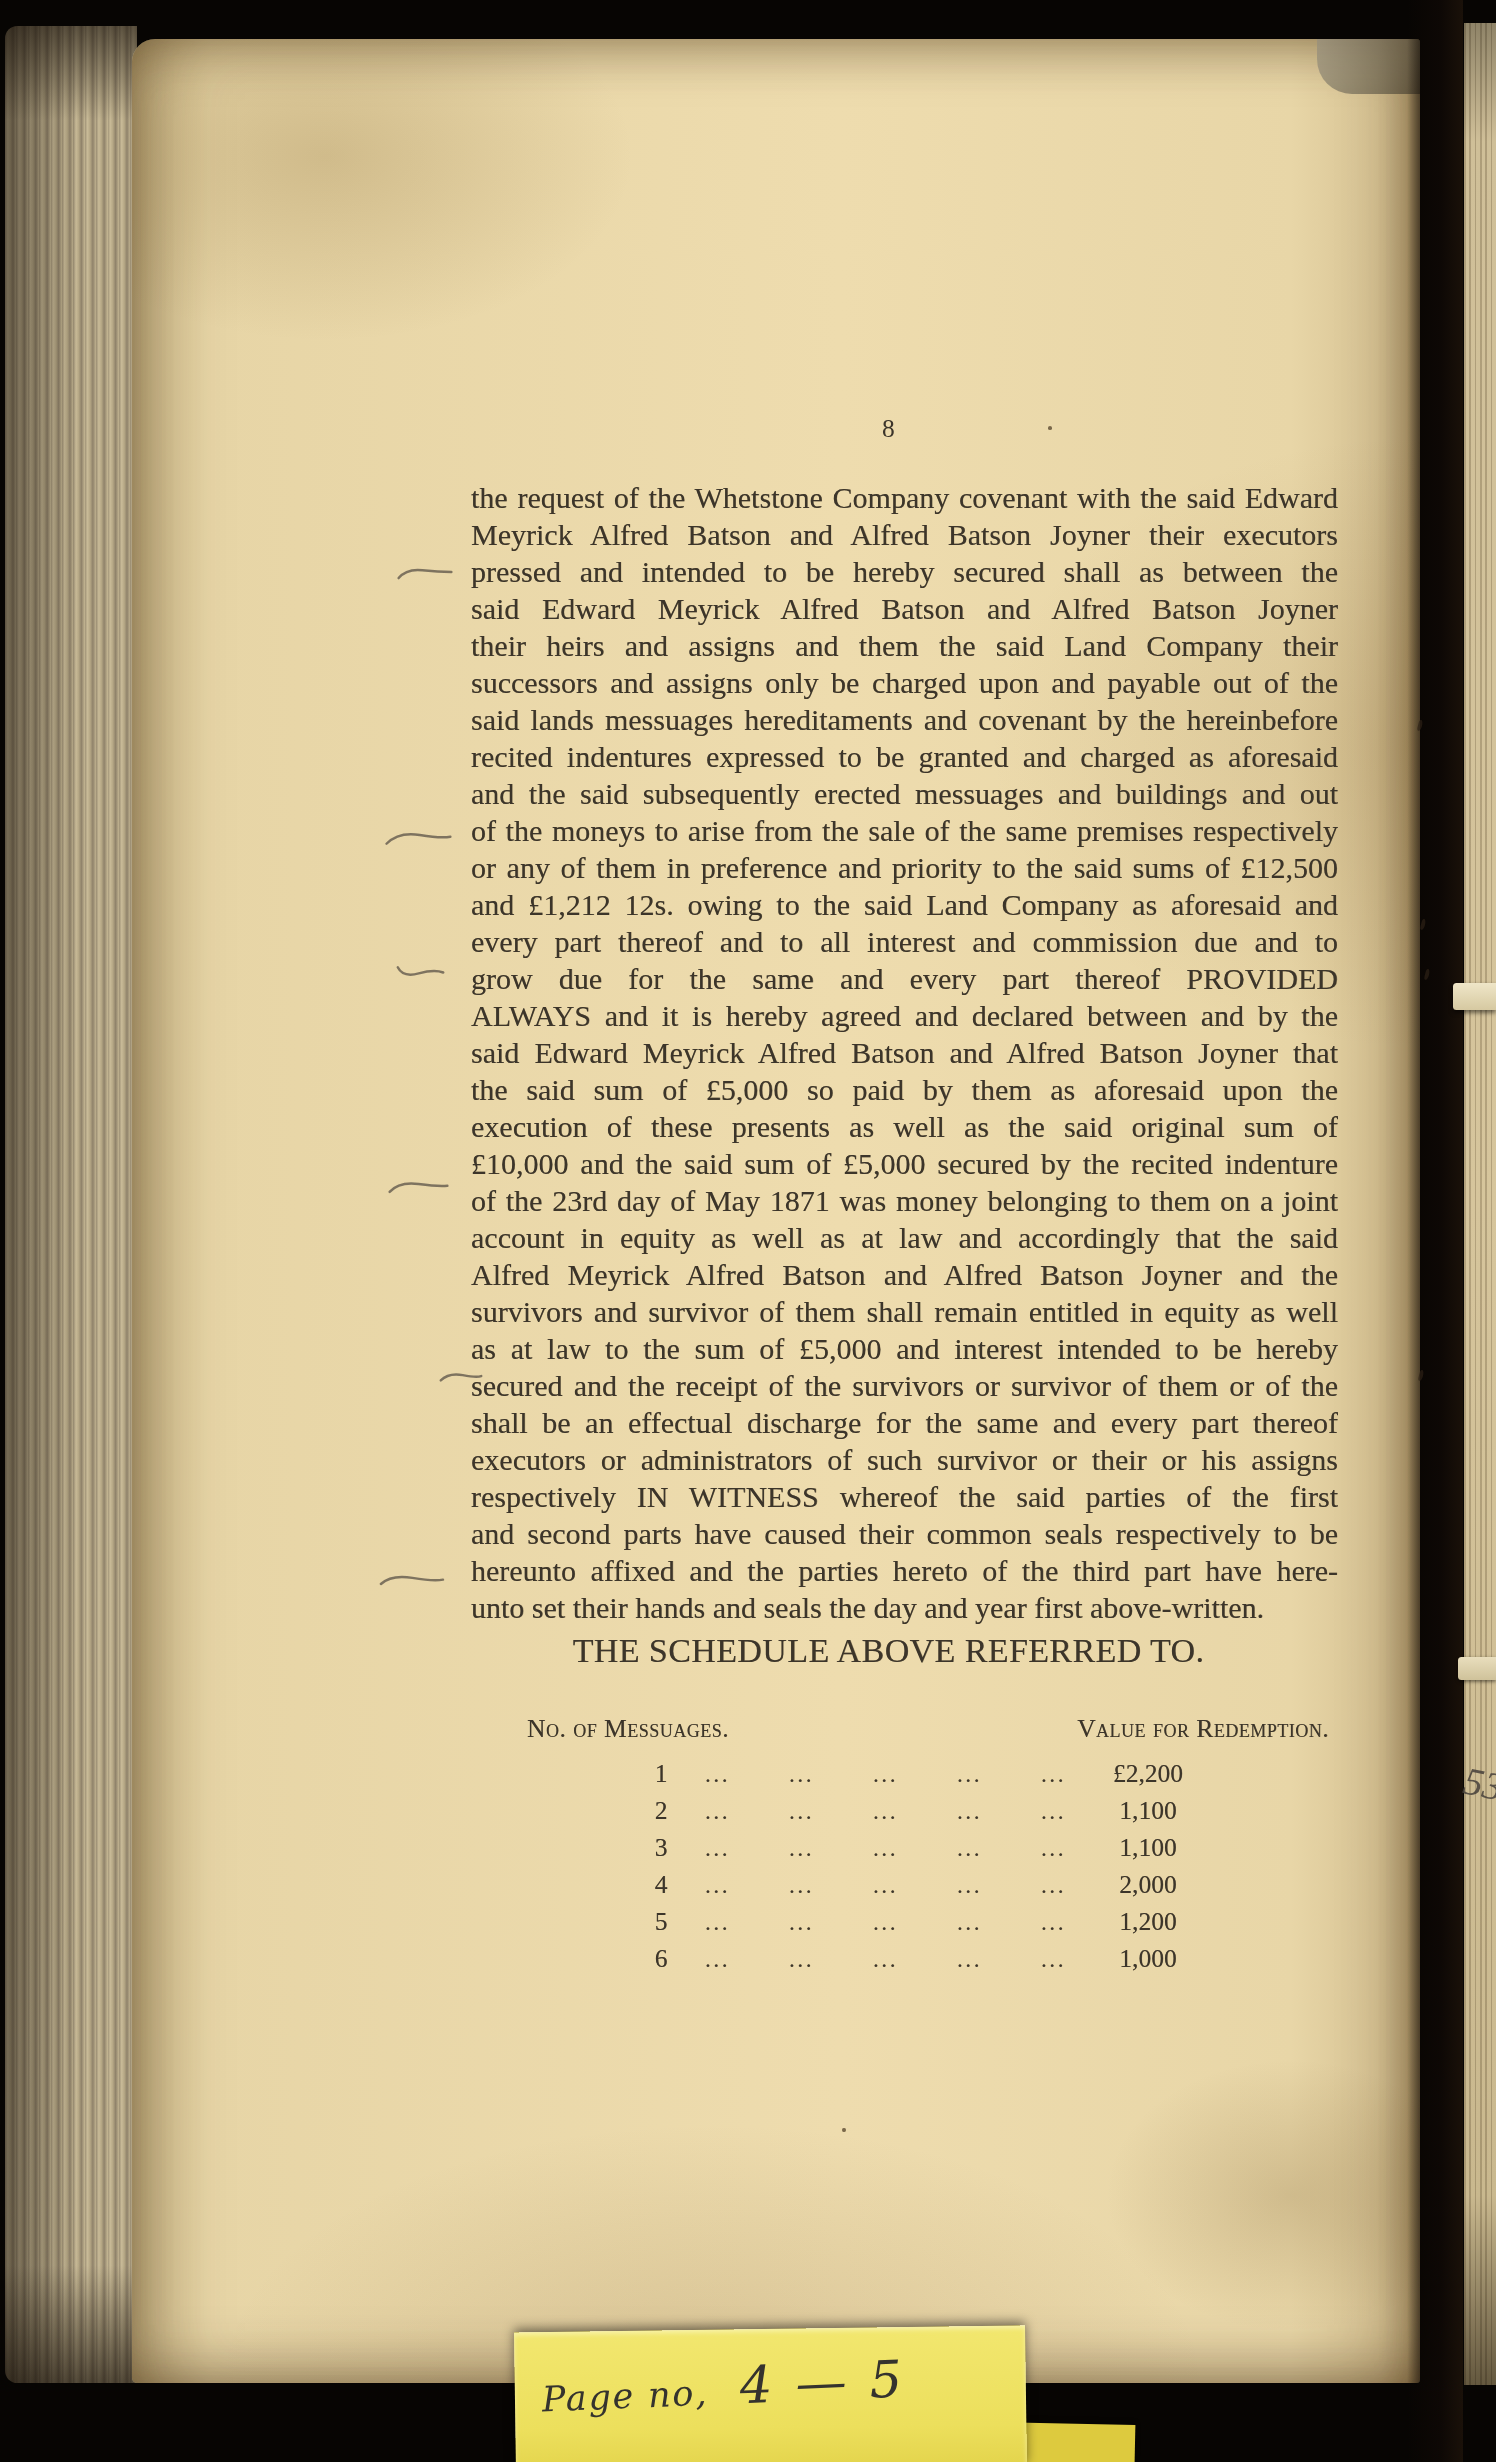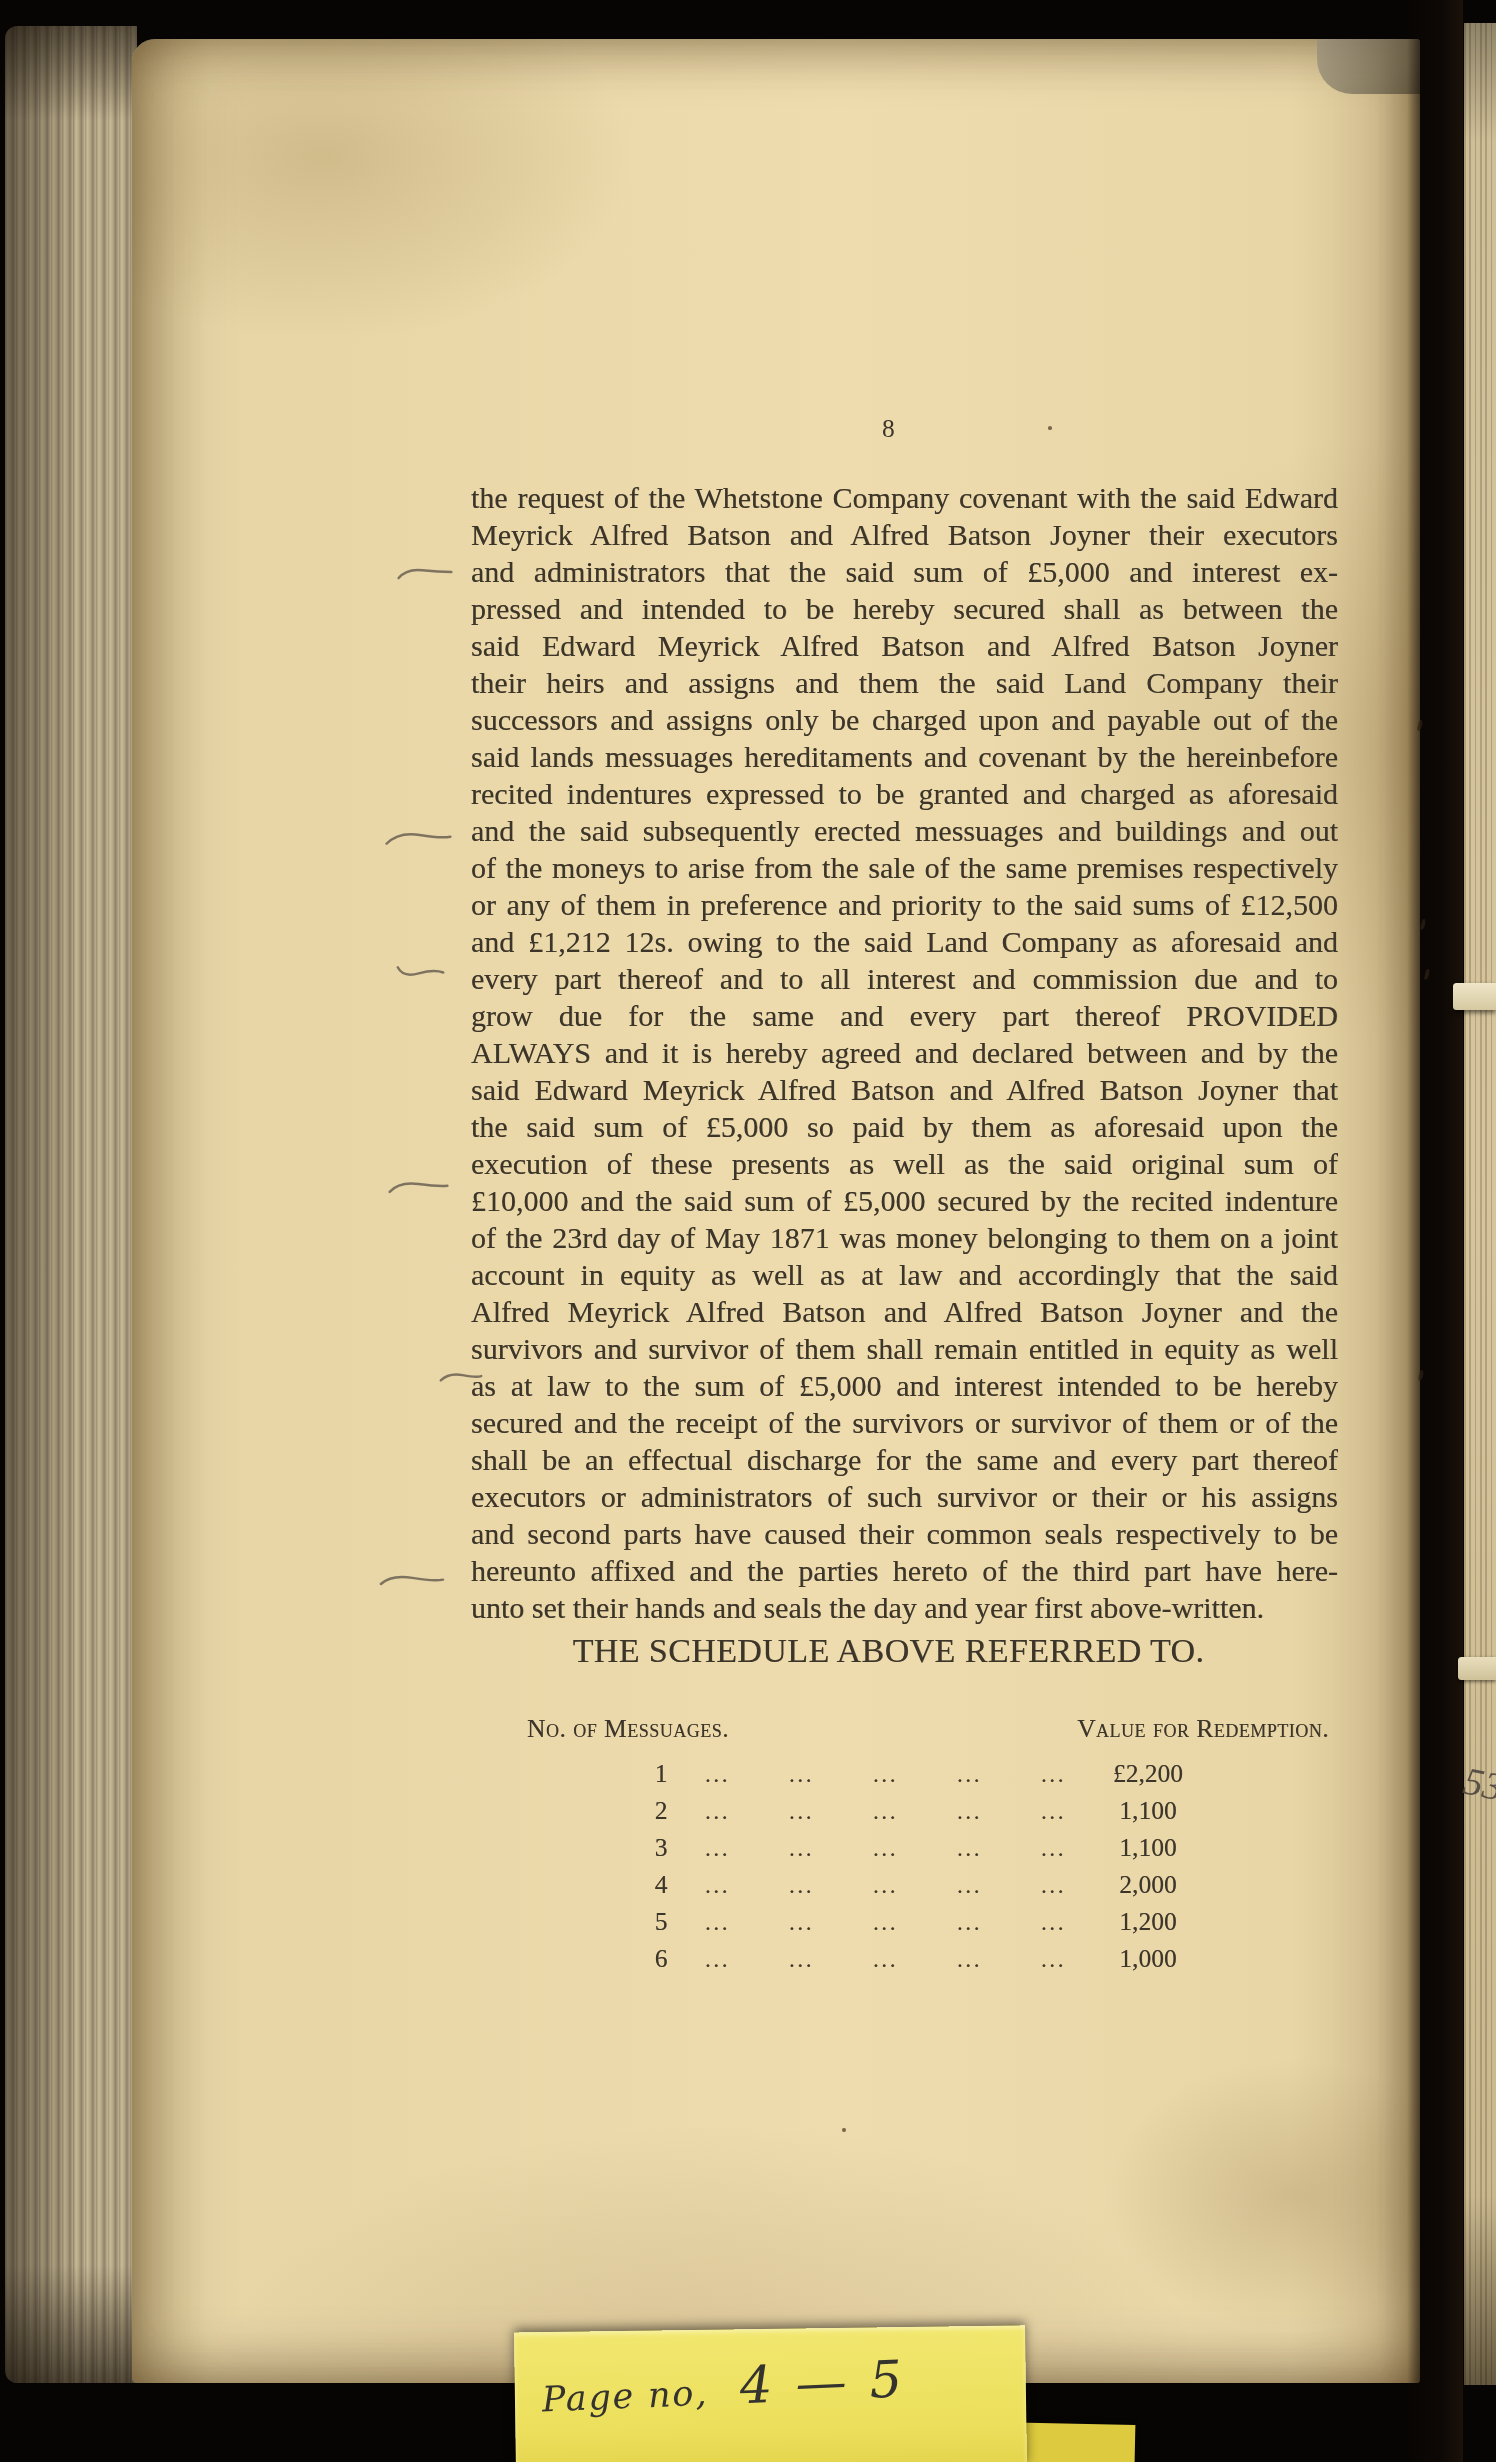--- a/index.html
+++ b/index.html
@@ -147,21 +147,20 @@
     <div class="corner-patch"></div>
 
     <div class="page-number">8</div>
     <div class="speck s1"></div>
     <div class="speck s2"></div>
 
     <div class="content">
       <div id="text-lines" class="text-block">
           <div class="text-line">the request of the Whetstone Company covenant with the said Edward</div>
           <div class="text-line">Meyrick Alfred Batson and Alfred Batson Joyner their executors</div>
-          <div class="text-line">and administrators that the said sum of £5,000 and interest ex-</div>
           <div class="text-line">pressed and intended to be hereby secured shall as between the</div>
           <div class="text-line">said Edward Meyrick Alfred Batson and Alfred Batson Joyner</div>
           <div class="text-line">their heirs and assigns and them the said Land Company their</div>
           <div class="text-line">successors and assigns only be charged upon and payable out of the</div>
           <div class="text-line">said lands messuages hereditaments and covenant by the hereinbefore</div>
           <div class="text-line">recited indentures expressed to be granted and charged as aforesaid</div>
           <div class="text-line">and the said subsequently erected messuages and buildings and out</div>
           <div class="text-line">of the moneys to arise from the sale of the same premises respectively</div>
           <div class="text-line">or any of them in preference and priority to the said sums of £12,500</div>
           <div class="text-line">and £1,212 12s. owing to the said Land Company as aforesaid and</div>
@@ -173,20 +172,21 @@
           <div class="text-line">execution of these presents as well as the said original sum of</div>
           <div class="text-line">£10,000 and the said sum of £5,000 secured by the recited indenture</div>
           <div class="text-line">of the 23rd day of May 1871 was money belonging to them on a joint</div>
           <div class="text-line">account in equity as well as at law and accordingly that the said</div>
           <div class="text-line">Alfred Meyrick Alfred Batson and Alfred Batson Joyner and the</div>
           <div class="text-line">survivors and survivor of them shall remain entitled in equity as well</div>
           <div class="text-line">as at law to the sum of £5,000 and interest intended to be hereby</div>
           <div class="text-line">secured and the receipt of the survivors or survivor of them or of the</div>
           <div class="text-line">shall be an effectual discharge for the same and every part thereof</div>
           <div class="text-line">executors or administrators of such survivor or their or his assigns</div>
+          <div class="text-line">respectively IN WITNESS whereof the said parties of the first</div>
           <div class="text-line">and second parts have caused their common seals respectively to be</div>
           <div class="text-line">hereunto affixed and the parties hereto of the third part have here-</div>
           <div class="text-line last">unto set their hands and seals the day and year first above-written.</div>
         </div>
 
       <div class="sched-heading">THE SCHEDULE ABOVE REFERRED TO.</div>
 
       <div class="sched-header">
         <span class="sc">No. of Messuages.</span>
         <span class="sc">Value for Redemption.</span>

